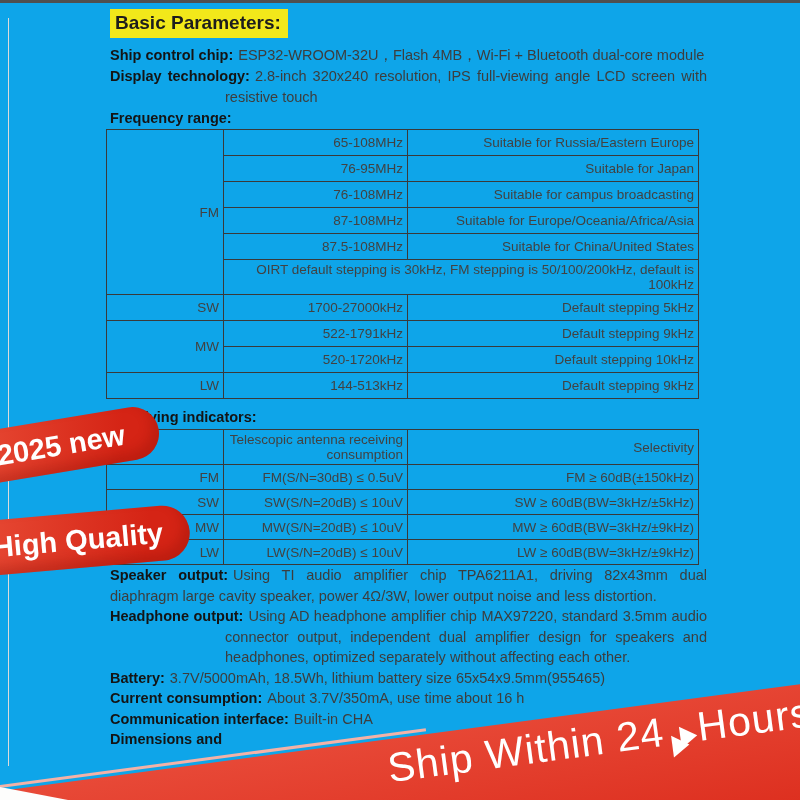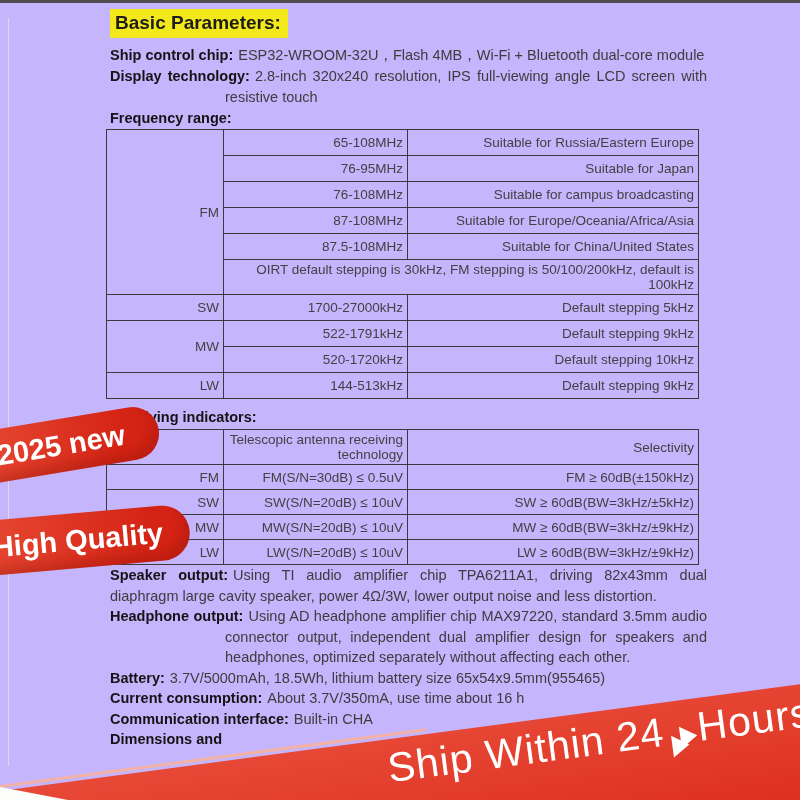--- a/index.html
+++ b/index.html
@@ -1,18 +1,18 @@
 <!DOCTYPE html>
 <html><head>
 <meta charset="utf-8">
 <style>
   html,body { margin:0; padding:0; background:#ffffff; }
   .page {
     position:relative; width:800px; height:800px; overflow:hidden;
-    background:#c4b5fd; font-family:"Liberation Sans","DejaVu Sans",sans-serif;
+    background:#0ea5e9; font-family:"Liberation Sans","DejaVu Sans",sans-serif;
     color:#3d3d3d;
   }
   .top-bar { position:absolute; left:0; top:0; width:100%; height:3px; background:#4f4f4f; }
   .edge-line { position:absolute; left:8px; top:18px; height:748px; width:1px; background:#dcdcdc; }
 
   .content { position:absolute; left:110px; top:9px; width:597px; }
 
   .title {
     display:inline-block; background:#f2e81a; color:#1d1d1d;
     font-weight:bold; font-size:19px; padding:3px 7px 4px 5px; margin:0 0 7px 0;
@@ -151,21 +151,21 @@
 
     <table class="spec ind">
       <colgroup>
           <col style="width:117px">
           <col style="width:184px">
           <col style="width:291px">
         </colgroup>
       <tbody>
           <tr>
         <td class="hdr-two"></td>
-        <td class="hdr-two">Telescopic antenna receiving technology</td>
+        <td class="hdr-two">Telescopic antenna receiving consumption</td>
         <td class="hdr-two hdr-top">Selectivity</td>
       </tr>
       <tr>
         <td>FM</td>
         <td>FM(S/N=30dB) ≤ 0.5uV</td>
         <td>FM ≥ 60dB(±150kHz)</td>
       </tr>
       <tr>
         <td>SW</td>
         <td>SW(S/N=20dB) ≤ 10uV</td>

